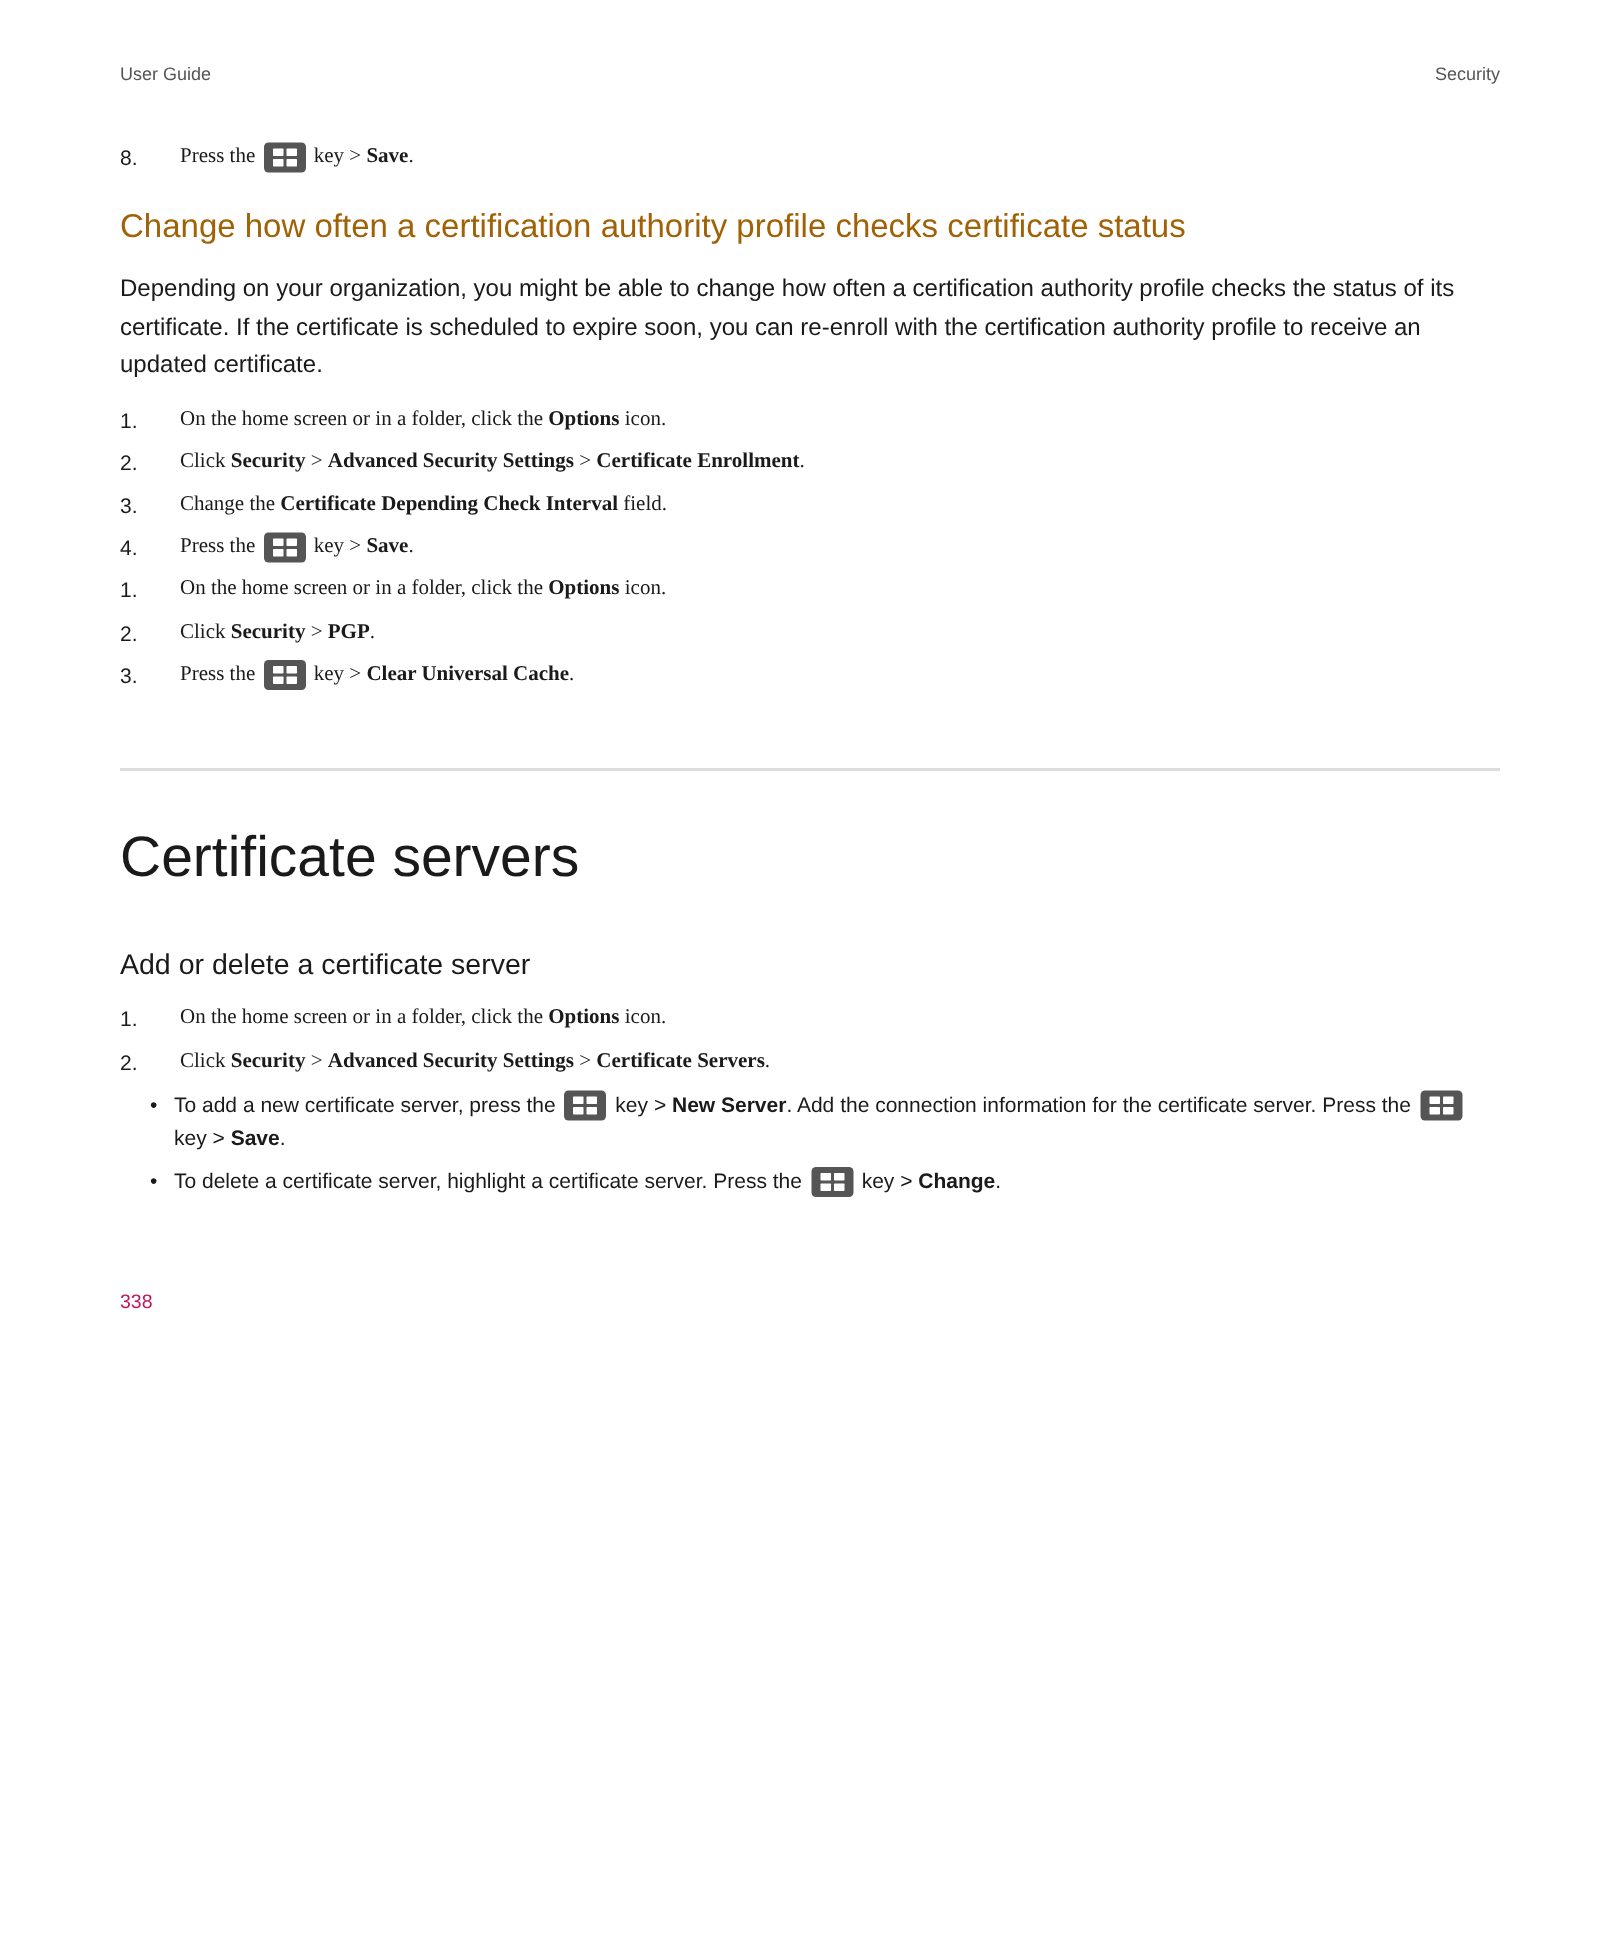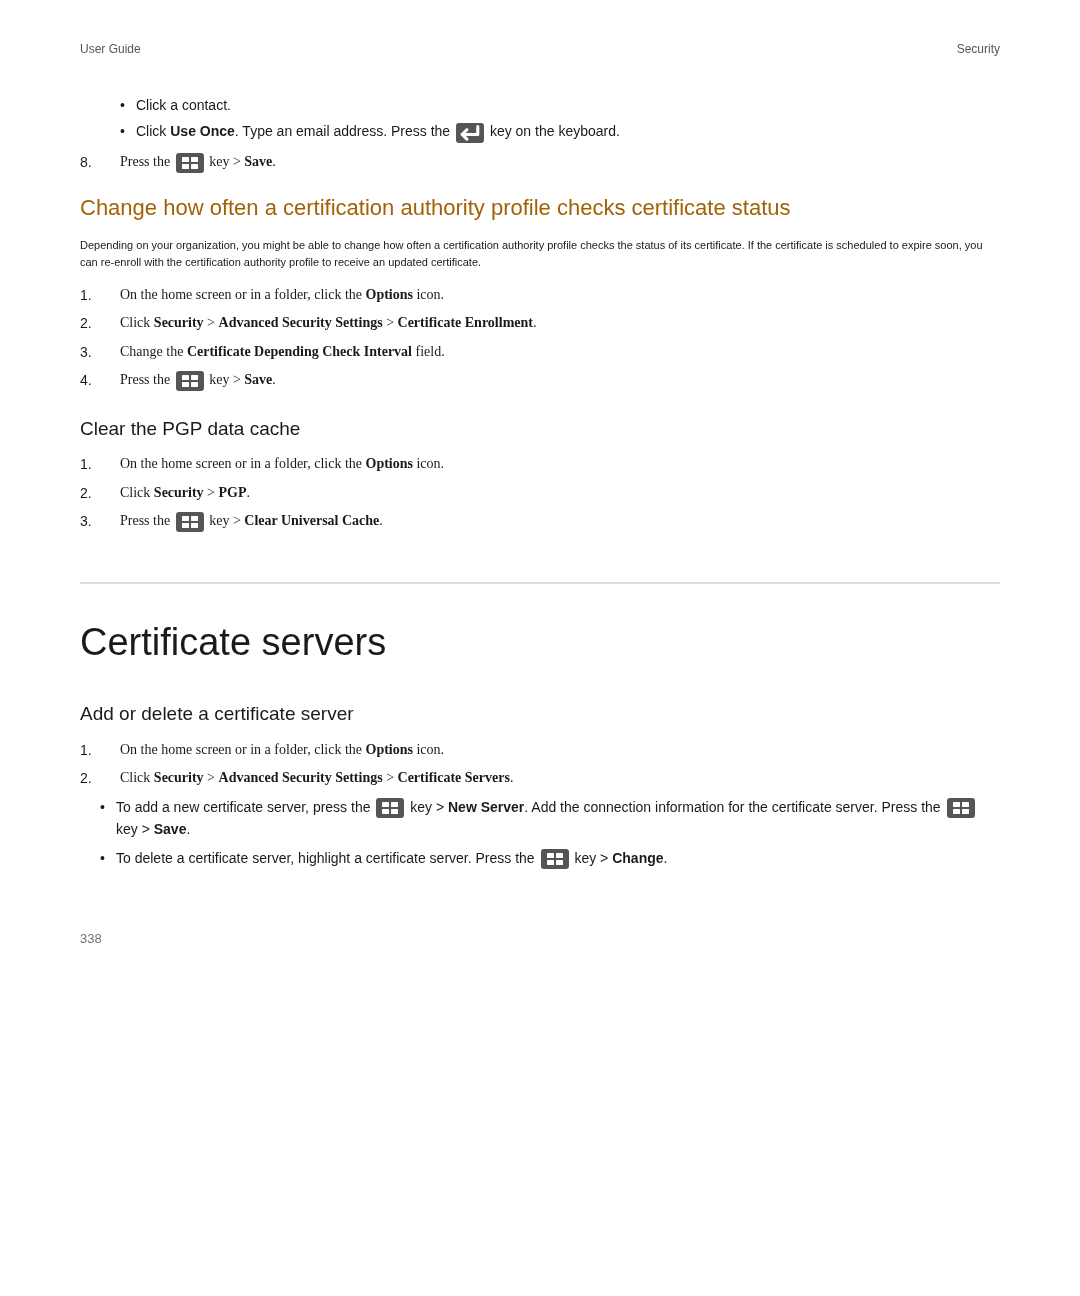--- a/index.html
+++ b/index.html
@@ -95,21 +95,21 @@
       font-size: 38px;
       font-weight: normal;
       color: #1a1a1a;
       margin-top: 50px;
       margin-bottom: 30px;
       border-top: 2px solid #ddd;
       padding-top: 30px;
     }
 
     .body-text {
-      font-size: 11px;
+      font-size: 16px;
       line-height: 1.6;
       color: #1a1a1a;
       margin-bottom: 12px;
     }
 
     .kbd-icon {
       display: inline-flex;
       align-items: center;
       justify-content: center;
       background: #555;
@@ -137,21 +137,21 @@
       margin: 0 2px;
     }
 
     b, strong {
       font-weight: bold;
     }
 
     .page-footer {
       margin-top: 60px;
       font-size: 13px;
-      color: #737373;
+      color: #be185d;
     }
 
     .sub-bullet-list {
       list-style: none;
       margin-left: 20px;
       margin-top: 6px;
     }
 
     .sub-bullet-list li {
       position: relative;
@@ -170,29 +170,20 @@
 </head>
 <body>
 
 <div>
 
   <div class="page-header">
     <span class="header-left">User Guide</span>
     <span class="header-right">Security</span>
   </div>
 
-  <ul class="bullet-list">
-    <li>Click a contact.</li>
-    <li>Click <b>Use Once</b>. Type an email address. Press the <span class="enter-icon">
-          <svg viewBox="0 0 18 14" fill="white" xmlns="http://www.w3.org/2000/svg">
-            <polyline points="14,3 14,8 4,8" stroke="white" stroke-width="2" fill="none" stroke-linecap="round" stroke-linejoin="round"></polyline>
-            <polyline points="7,5 4,8 7,11" stroke="white" stroke-width="2" fill="none" stroke-linecap="round" stroke-linejoin="round"></polyline>
-          </svg>
-        </span> key on the keyboard.</li>
-  </ul>
 
   <div class="numbered-item">
     <span class="num">8.</span>
     <span class="content">Press the <span class="kbd-icon">
           <svg viewBox="0 0 18 14" fill="white" xmlns="http://www.w3.org/2000/svg">
             <rect x="1" y="1" width="7" height="5" rx="0.5"></rect>
             <rect x="10" y="1" width="7" height="5" rx="0.5"></rect>
             <rect x="1" y="8" width="7" height="5" rx="0.5"></rect>
             <rect x="10" y="8" width="7" height="5" rx="0.5"></rect>
           </svg>
@@ -222,21 +213,20 @@
             <svg viewBox="0 0 18 14" fill="white" xmlns="http://www.w3.org/2000/svg">
               <rect x="1" y="1" width="7" height="5" rx="0.5"></rect>
               <rect x="10" y="1" width="7" height="5" rx="0.5"></rect>
               <rect x="1" y="8" width="7" height="5" rx="0.5"></rect>
               <rect x="10" y="8" width="7" height="5" rx="0.5"></rect>
             </svg>
           </span> key &gt; <b>Save</b>.</span>
     </div>
   </div>
 
-  <h2 class="section-title-medium">Clear the PGP data cache</h2>
 
 
   <div>
     <div class="numbered-item">
       <span class="num">1.</span>
       <span class="content">On the home screen or in a folder, click the <b>Options</b> icon.</span>
     </div>
     <div class="numbered-item">
       <span class="num">2.</span>
       <span class="content">Click <b>Security</b> &gt; <b>PGP</b>.</span>

